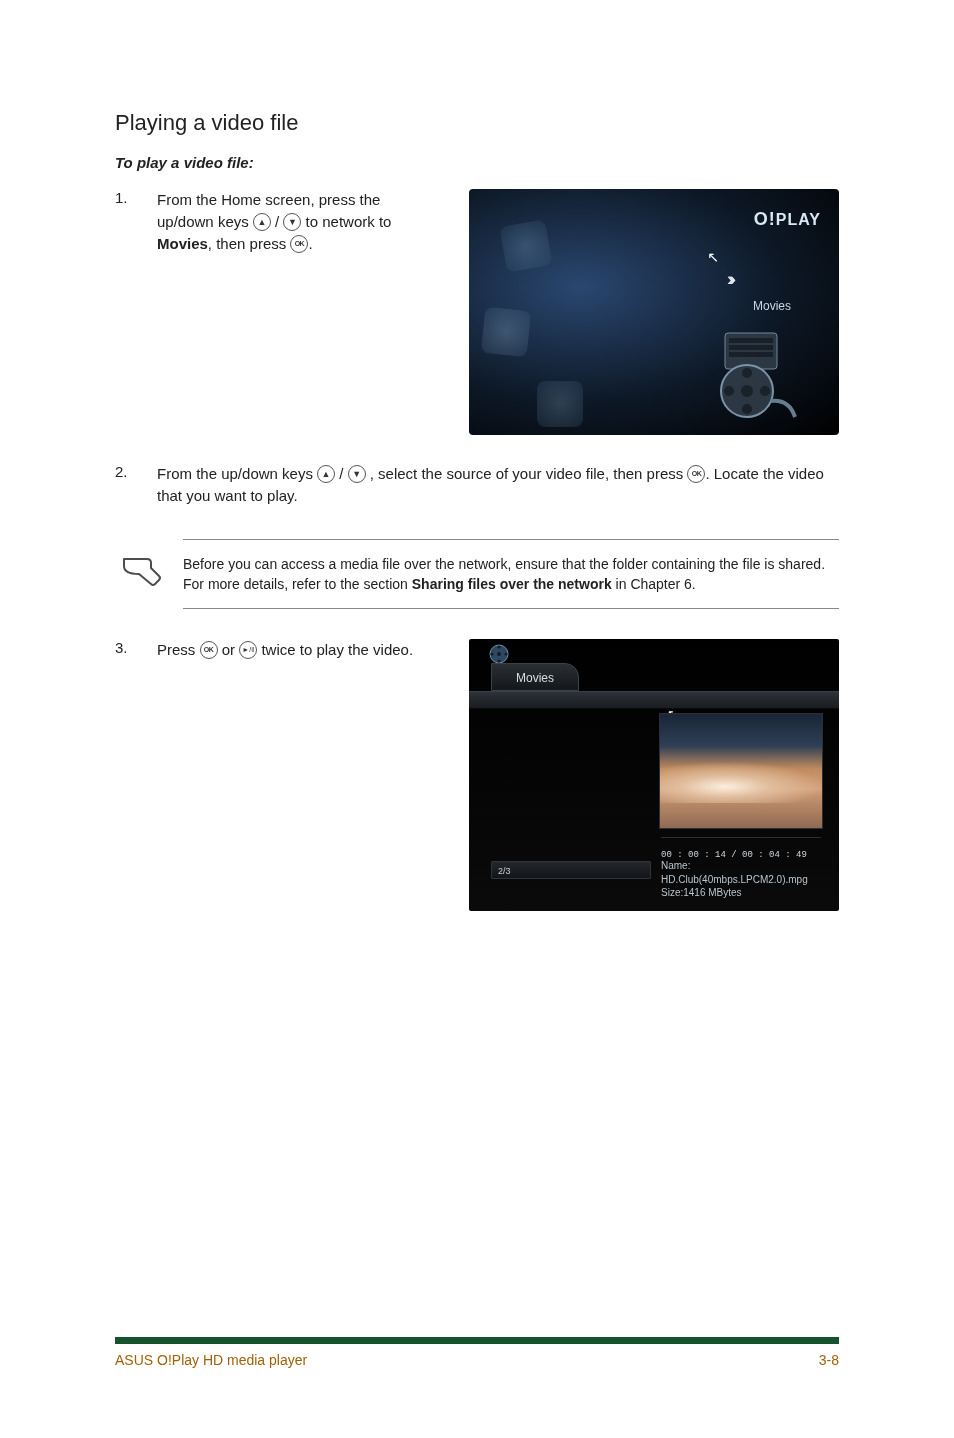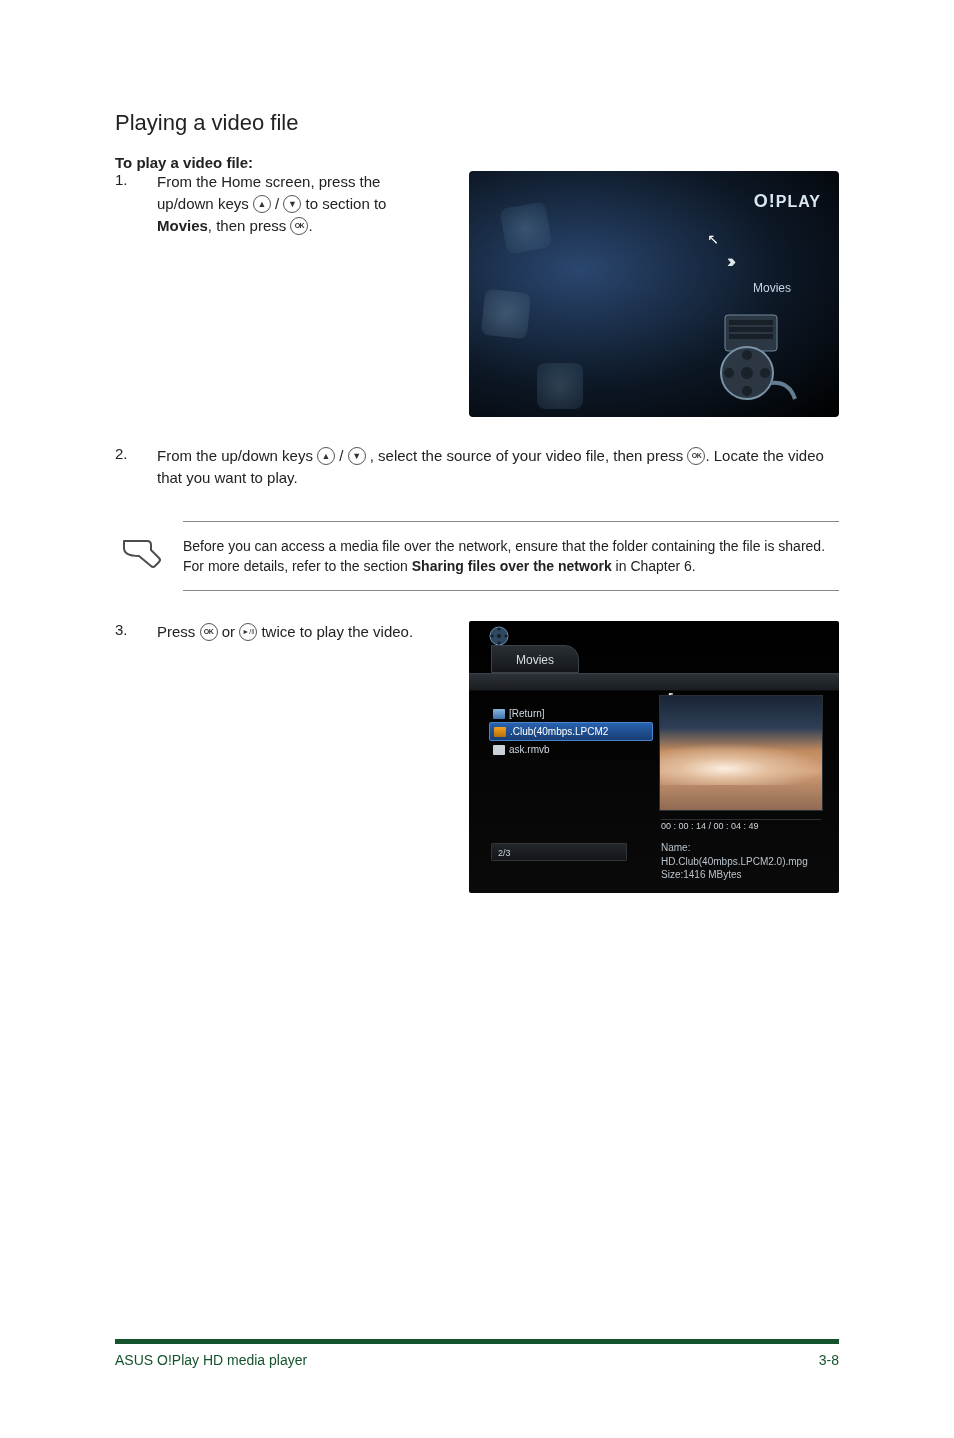--- a/index.html
+++ b/index.html
@@ -15,20 +15,22 @@
     padding: 110px 115px 0 115px;
   }
   .section-title {
     font-size: 22px;
     font-weight: normal;
     margin-bottom: 18px;
   }
   .sub-title {
     font-size: 15px;
     font-weight: bold;
+    margin-bottom: 18px;
+    font-style: italic;
   }
   .step-row {
     display: flex;
     margin-bottom: 20px;
   }
   .step-num {
     width: 42px;
     flex-shrink: 0;
     font-size: 15px;
   }
@@ -209,75 +211,76 @@
     position: absolute; top: 68px; left: 198px;
     color: #fff; font-size: 13px;
   }
   .timecode {
     position: absolute;
     top: 198px; right: 18px;
     width: 160px;
     font-size: 9px;
     color: #cdd6dd;
     border-top: 1px solid #2a3036;
-    padding-top: 1px;
+    padding-top: 12px;
+    font-family: Liberation Mono, monospace;
   }
   .meta {
     position: absolute;
     top: 220px; right: 18px;
     width: 160px;
     font-size: 10px;
     color: #b9c4cd;
     line-height: 1.35;
   }
   .pager {
     position: absolute;
     top: 222px; left: 22px;
-    width: 136px;
+    width: 160px;
     height: 18px;
     background: linear-gradient(#23272b,#131518);
     border: 1px solid #2f353a;
     border-radius: 1px;
     color: #c7d1d9;
     font-size: 9px;
     line-height: 18px;
     padding-left: 6px;
   }
   .footer {
     position: absolute;
     bottom: 70px;
     left: 115px;
     right: 115px;
-    border-top: 5px solid #14532d;
+    border-top: 7px solid #14532d;
     padding-top: 8px;
     display: flex;
     justify-content: space-between;
     font-size: 14px;
-    color: #14532d;
+    color: #a16207;
     text-align: center;
   }
 </style>
 </head>
 <body>
 
 <div class="page">
 
   <div class="section-title">Playing a video file</div>
   <div class="sub-title">To play a video file:</div>
 
   <div class="two-col">
     <div class="text-col">
       <div class="step-row">
         <div class="step-num">1.</div>
         <div class="step-body">
           <span>From the Home screen, press the up/down keys </span>
           <span class="icon-btn">▲</span>
           <span> / </span>
           <span class="icon-btn">▼</span>
-          <span> to section to </span>
+          <span> to network to </span>
           <span class="bold">Movies</span><span>, then press </span>
           <span class="icon-btn ok">OK</span><span>.</span>
         </div>
       </div>
     </div>
 
     <div class="screenshot1">
       <div class="side-icon si1"></div>
       <div class="side-icon si2"></div>
       <div class="side-icon si3"></div>
@@ -344,34 +347,20 @@
         <circle cx="14" cy="13" r="2" fill="#16222e"></circle>
         <circle cx="14" cy="6" r="1.6" fill="#16222e"></circle>
         <circle cx="14" cy="20" r="1.6" fill="#16222e"></circle>
         <circle cx="7" cy="13" r="1.6" fill="#16222e"></circle>
         <circle cx="21" cy="13" r="1.6" fill="#16222e"></circle>
       </svg>
       <div class="tab">Movies</div>
       <div class="topbar"></div>
       <div class="cursor2">↖</div>
 
-      <div class="filelist">
-        <div class="file-row">
-          <span class="file-ico ico-return"></span>
-          <span>[Return]</span>
-        </div>
-        <div class="file-row sel">
-          <span class="file-ico ico-mov"></span>
-          <span>.Club(40mbps.LPCM2</span>
-        </div>
-        <div class="file-row">
-          <span class="file-ico ico-file"></span>
-          <span>ask.rmvb</span>
-        </div>
-      </div>
 
       <div class="preview"></div>
       <div class="timecode">00 : 00 : 14 / 00 : 04 : 49</div>
       <div class="meta">
         <div>Name: HD.Club(40mbps.LPCM2.0).mpg</div>
         <div>Size:1416 MBytes</div>
       </div>
       <div class="pager">2/3</div>
     </div>
   </div>

